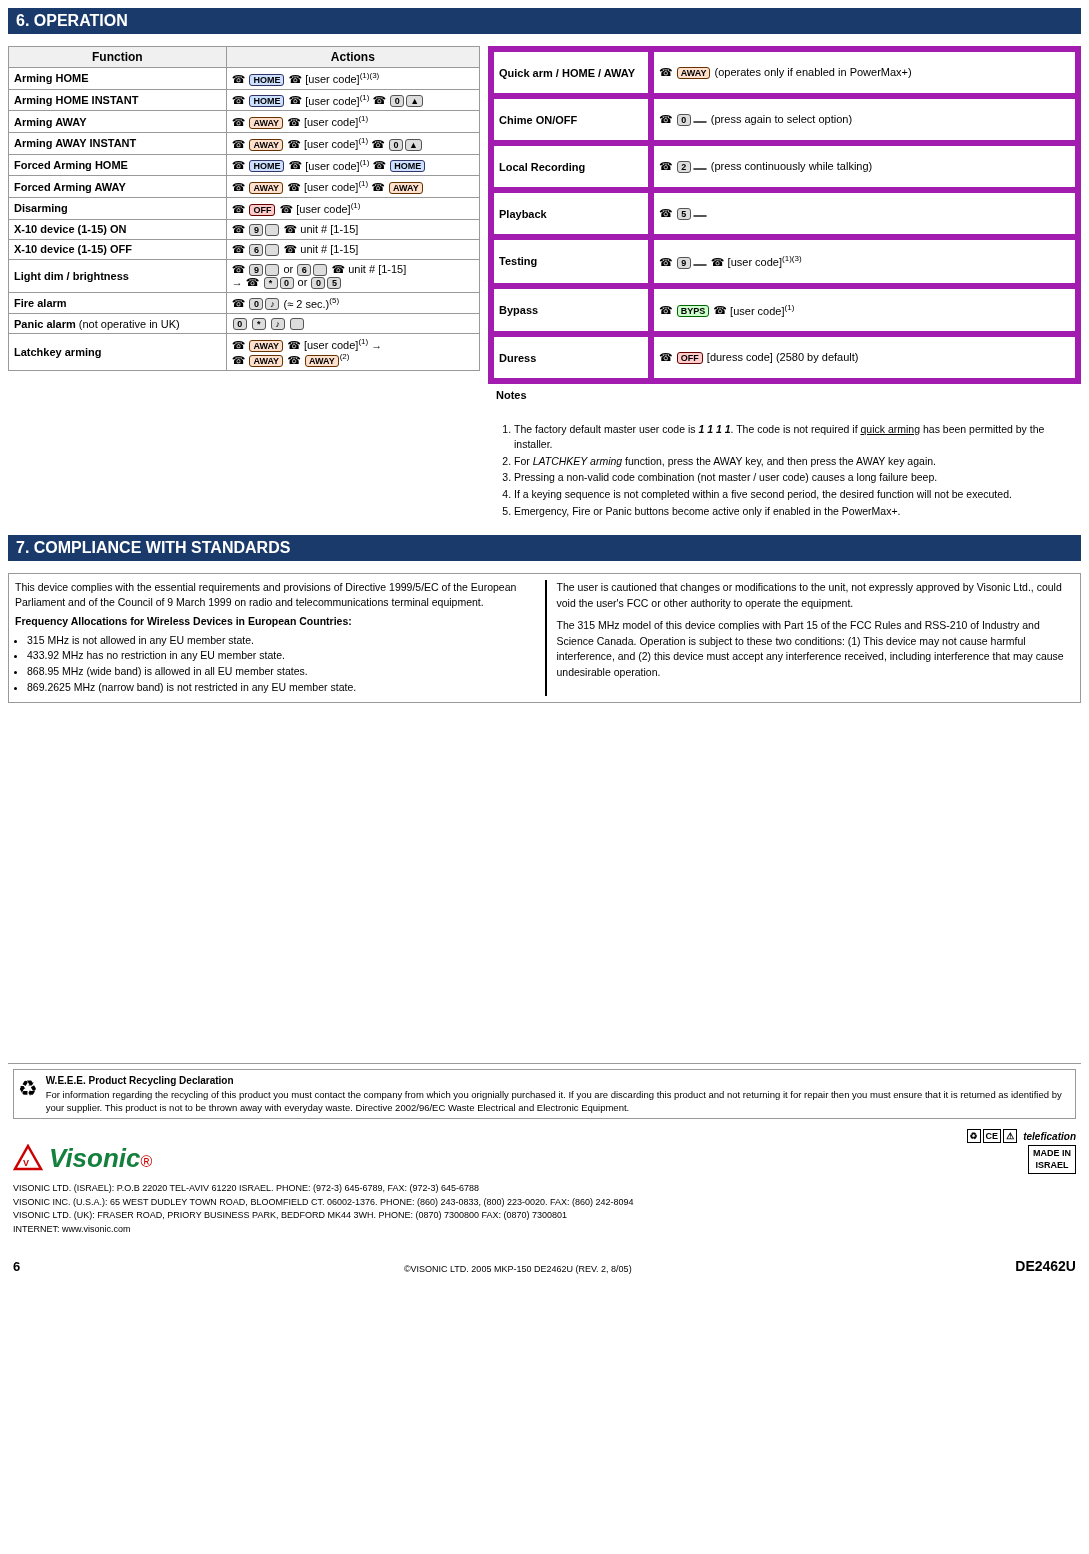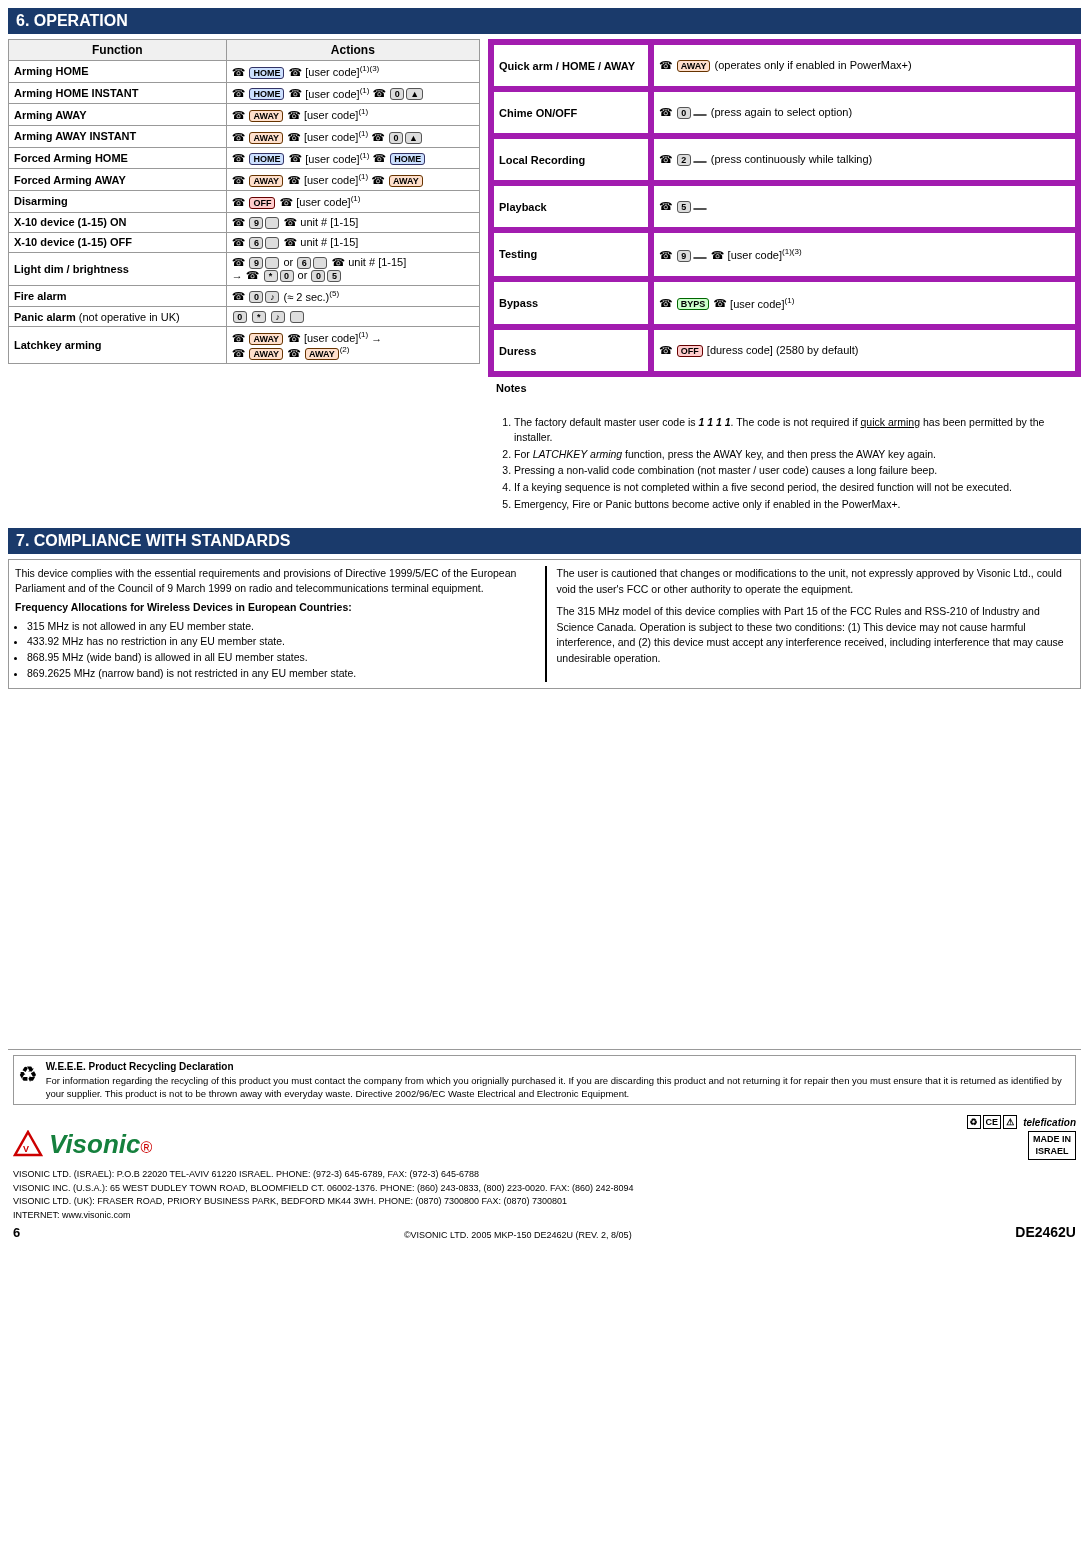--- a/index.html
+++ b/index.html
@@ -12,21 +12,21 @@
       color: #000;
     }
 
     
     .section-header {
       background: #1a3a6b;
       color: #fff;
       font-size: 16px;
       font-weight: bold;
       padding: 4px 8px;
-      margin-bottom: 5px;
+      margin-bottom: 12px;
     }
 
     
     .main-content {
       display: flex;
       gap: 0;
       padding: 0;
     }
 
     
@@ -244,20 +244,21 @@
 
     .page-num {
       font-size: 13px;
       font-weight: bold;
     }
 
     .de-num {
       font-size: 14px;
       font-weight: bold;
       text-align: right;
+      margin-top: 20px;
     }
 
     .footer-line {
       display: flex;
       justify-content: space-between;
       align-items: flex-end;
       margin-top: 2px;
     }
 
     .outer-wrapper {

